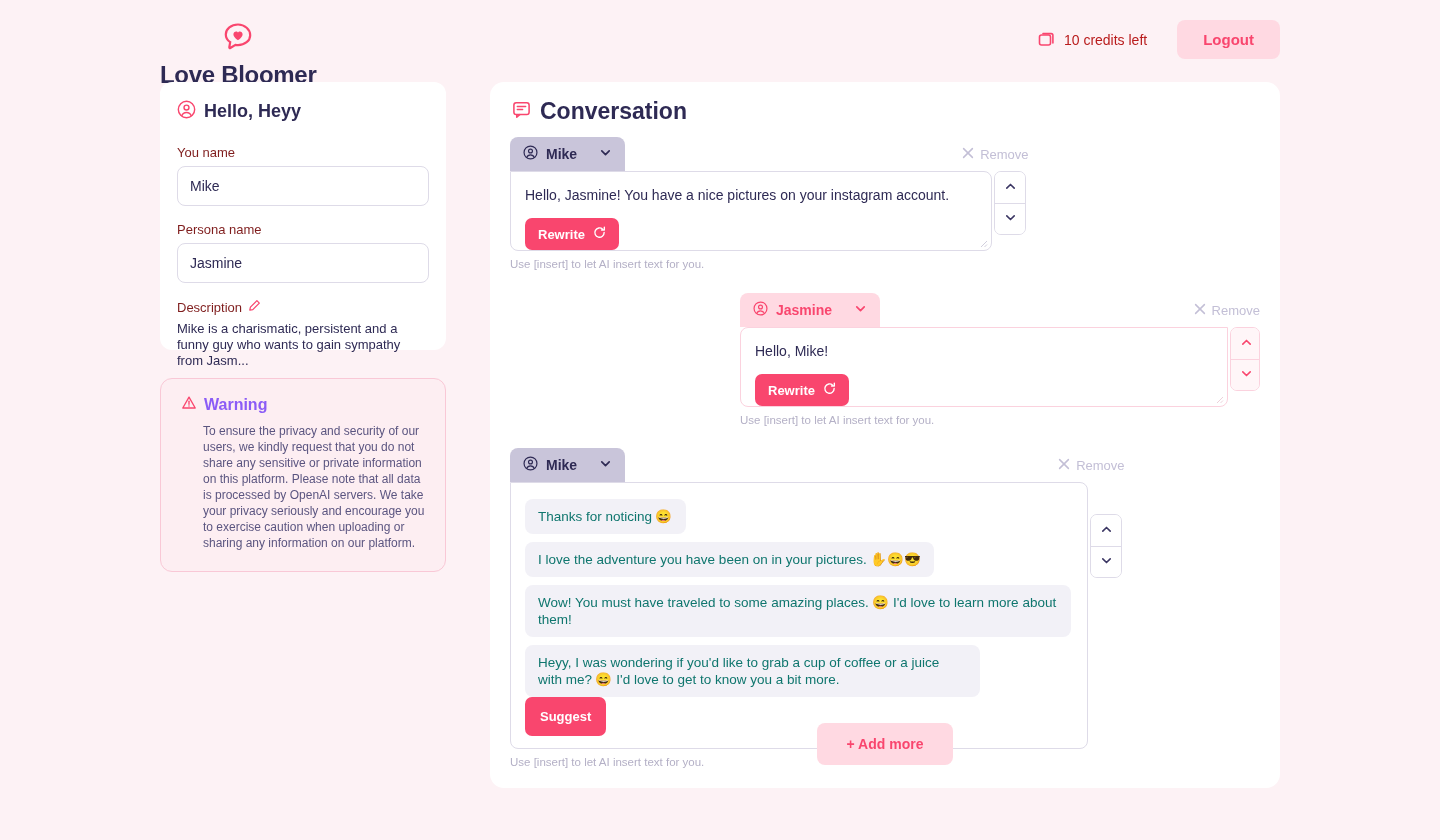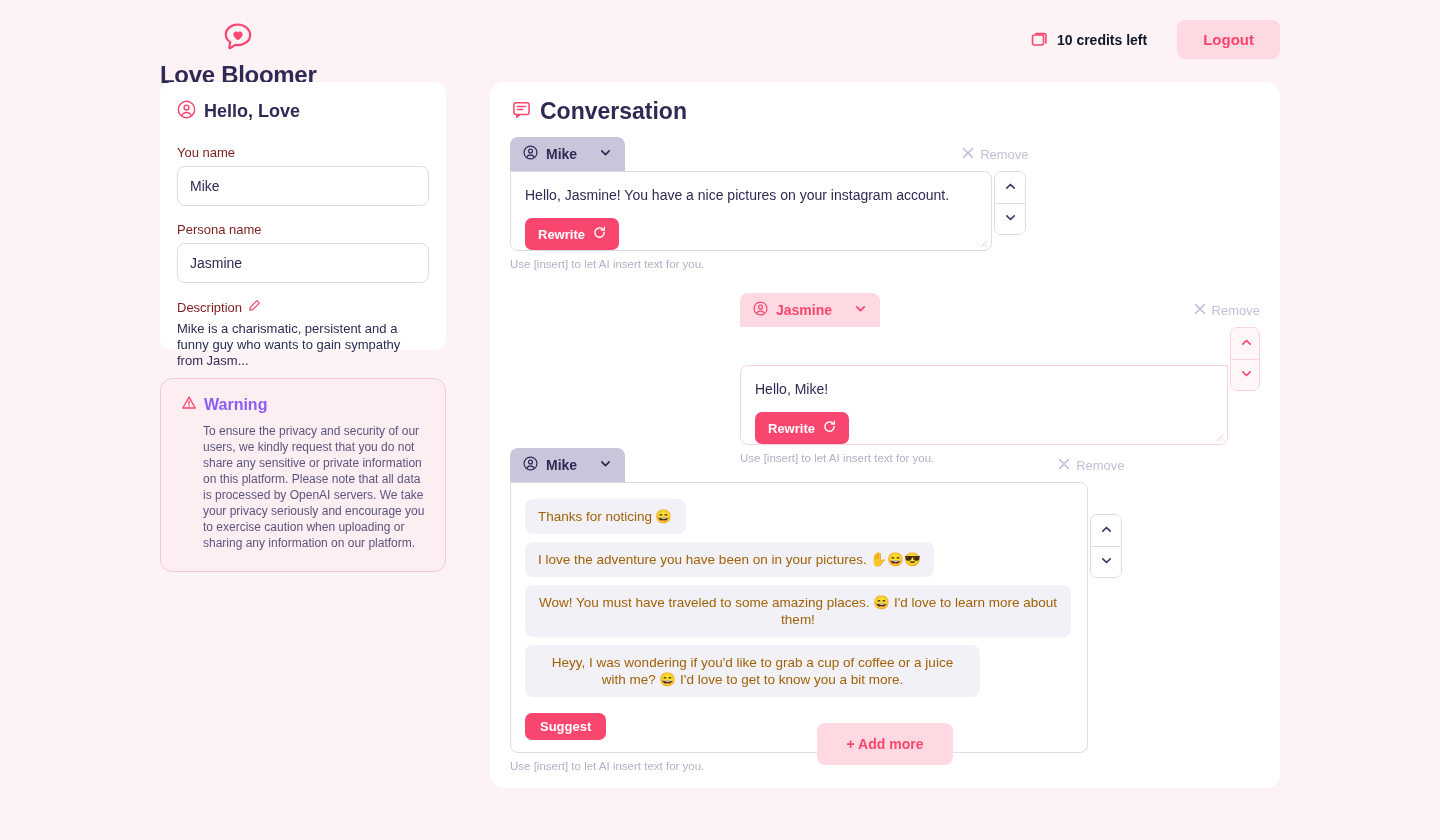--- a/index.html
+++ b/index.html
@@ -27,21 +27,21 @@
   .brand-name {
     font-size: 24px; font-weight: bold; color: #2e2a54;
     letter-spacing: -0.3px;
   }
   .header-right {
     position: absolute; right: 160px; top: 20px;
     display: flex; align-items: center; gap: 18px;
   }
   .credits { display: flex; align-items: center; gap: 9px; }
   .credits-icon { width: 18px; height: 18px; display: block; }
-  .credits-text { font-size: 14px; font-weight: bold; color: #0f172a; }
+  .credits-text { font-size: 14px; font-weight: normal; color: #b91c1c; }
   .logout-btn {
     background: #ffd9e2; color: #f9466e;
     border: none; border-radius: 8px;
     font-family: "Liberation Sans", sans-serif;
     font-size: 15px; font-weight: bold;
     padding: 11px 26px; cursor: pointer; margin-left: 12px;
   }
 
   
   .sidebar { position: absolute; left: 160px; top: 82px; width: 286px; }
@@ -139,24 +139,23 @@
   }
   .rewrite-btn {
     margin-top: 14px;
     display: inline-flex; align-items: center; gap: 8px;
     background: #f9466e; color: #fff; border: none;
     border-radius: 7px; padding: 8px 13px;
     font-family: "Liberation Sans", sans-serif;
     font-size: 13px; font-weight: bold; cursor: pointer; text-align: center;
   }
   .suggest-btn {
-    margin-top: 16px;
     display: inline-flex; align-items: center;
     background: #f9466e; color: #fff; border: none;
-    border-radius: 7px; padding: 6px 15px;
+    border-radius: 7px; padding: 12px 15px;
     font-family: "Liberation Sans", sans-serif;
     font-size: 13px; font-weight: bold; cursor: pointer; text-align: center;
   }
   .arrow-stack {
     display: flex; flex-direction: column;
     border-radius: 7px; overflow: hidden;
     margin-left: 2px;
   }
   .arrow-stack.mine { border: 1px solid #dedbe8; }
   .arrow-stack.theirs { border: 1px solid #fbd2de; }
@@ -169,22 +168,22 @@
   .arrow-stack.theirs .arrow-btn { background: #fff6f8; }
   .arrow-stack.theirs .arrow-btn + .arrow-btn { border-top: 1px solid #fbd2de; }
   .hint {
     font-size: 11.5px; color: #b4b0c6; margin-top: 7px;
   }
 
   .chips { display: flex; flex-wrap: wrap; gap: 8px; }
   .chip {
     background: #f2f1f7; border-radius: 8px;
     padding: 9px 13px;
-    font-size: 13.5px; line-height: 17px; color: #a16207;
-    cursor: pointer; max-width: 100%; text-align: center;
+    font-size: 13.5px; line-height: 17px; color: #0f766e;
+    cursor: pointer; max-width: 100%;
   }
 
   .addmore-wrap {
     position: absolute; left: 0; top: 641px; width: 790px;
     display: flex; justify-content: center;
   }
   .addmore-btn {
     background: #ffd9e2; color: #f9466e; border: none;
     border-radius: 8px; padding: 13px 30px;
     font-family: "Liberation Sans", sans-serif;
@@ -223,21 +222,21 @@
 
   <div class="profile-card">
     <div class="card-title">
       <span>
         <svg width="19" height="19" viewBox="0 0 20 20">
           <circle cx="10" cy="10" r="8.6" fill="none" stroke="#f9466e" stroke-width="1.5"></circle>
           <circle cx="10" cy="8" r="2.6" fill="none" stroke="#f9466e" stroke-width="1.5"></circle>
           <path d="M4.8 17c1-2.6 2.9-3.9 5.2-3.9s4.2 1.3 5.2 3.9" fill="none" stroke="#f9466e" stroke-width="1.5"></path>
         </svg>
       </span>
-      <span class="card-title-text">Hello, Love</span>
+      <span class="card-title-text">Hello, Heyy</span>
     </div>
 
     <div class="field-group">
       <div class="field-label">You name</div>
       <input class="text-input" type="text" value="Mike" style="">
     </div>
 
     <div class="field-group">
       <div class="field-label">Persona name</div>
       <input class="text-input" type="text" value="Jasmine" style="">
@@ -369,21 +368,21 @@
         <span>
           <svg width="12" height="12" viewBox="0 0 12 12">
             <path d="M1.6 1.6l8.8 8.8M10.4 1.6l-8.8 8.8" stroke="#c3bfd6" stroke-width="1.5" stroke-linecap="round"></path>
           </svg>
         </span>
         <span>Remove</span>
       </button>
     </div>
 
     <div class="editor-row">
-      <div class="editor theirs" style="width:528px; height:80px;margin-top:38px;">
+      <div class="editor theirs" style="width:528px; height:80px;">
         <div class="editor-text">Hello, Mike!</div>
         <button class="rewrite-btn">
           <span>Rewrite</span>
           <span>
             <svg width="13" height="13" viewBox="0 0 14 14">
               <path d="M12 7a5 5 0 1 1-1.6-3.6" fill="none" stroke="#fff" stroke-width="1.5" stroke-linecap="round"></path>
               <path d="M12.2 1.3v3h-3" fill="none" stroke="#fff" stroke-width="1.5" stroke-linecap="round" stroke-linejoin="round"></path>
             </svg>
           </span>
         </button>

